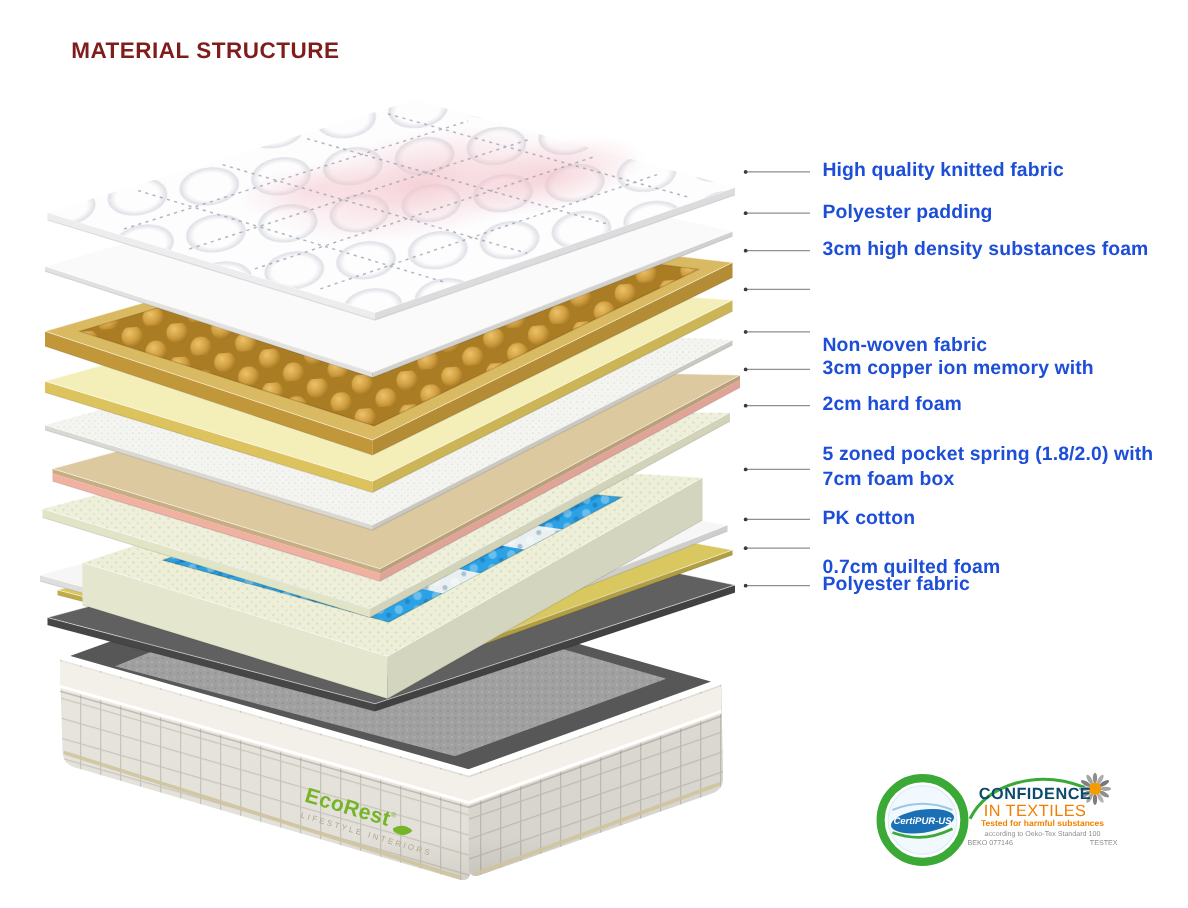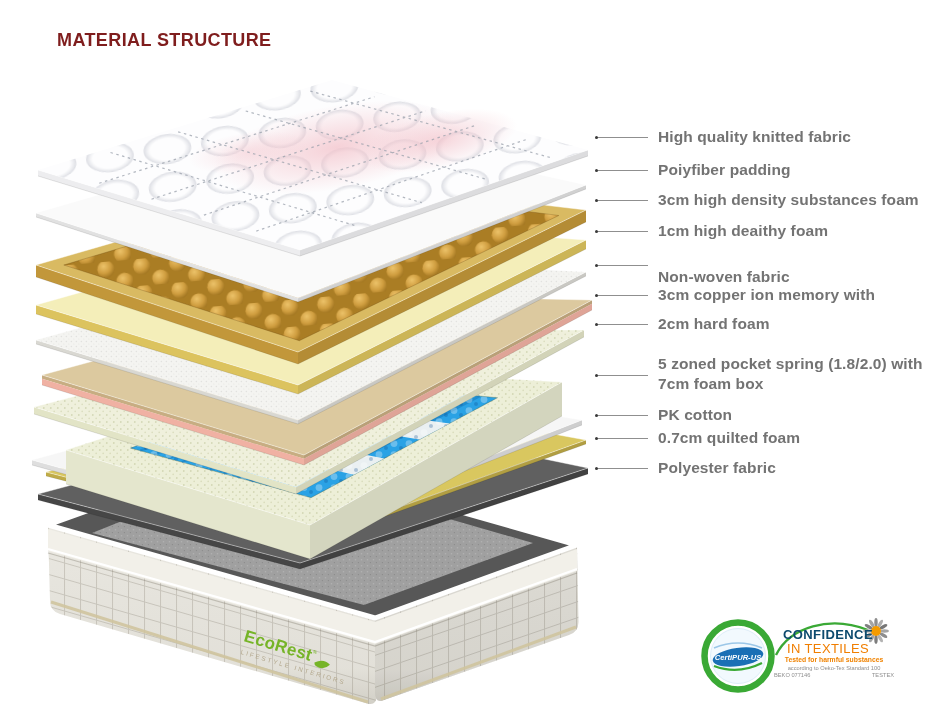--- a/index.html
+++ b/index.html
@@ -7,21 +7,21 @@
          font-family:"Liberation Sans",sans-serif;}
   .title{position:absolute;left:57px;top:30px;font-size:18px;font-weight:700;color:#7f1d1d;
          letter-spacing:.4px;}
   #diagram{position:absolute;left:0;top:0;width:950px;height:726px;}
   #diagram svg{display:block;}
   #labels{position:absolute;left:0;top:0;width:950px;height:726px;pointer-events:none;}
   .leader{position:absolute;left:597px;width:51px;height:0;border-top:1px solid #8f8f8f;}
   .leader .dot{position:absolute;left:-2px;top:-2px;width:3px;height:3px;border-radius:50%;
          background:#3a3a3a;}
   .llabel{position:absolute;left:658px;font-size:15.5px;line-height:19.5px;font-weight:600;
-         color:#737373;letter-spacing:.1px;white-space:nowrap;}
+         color:#1d4ed8;letter-spacing:.1px;white-space:nowrap;}
   
   .certipur{position:absolute;left:697px;top:615px;width:82px;height:82px;}
   .oeko{position:absolute;left:770px;top:611px;width:142px;height:80px;}
   .oeko .arc{position:absolute;left:0;top:0;width:142px;height:46px;}
   .oeko-t1{position:absolute;left:0;top:16px;width:116px;text-align:center;font-size:13px;
          font-weight:700;color:#0c4a6e;letter-spacing:.4px;}
   .oeko-t2{position:absolute;left:0;top:30px;width:116px;text-align:center;font-size:13px;
          font-weight:400;color:#f07e00;letter-spacing:.4px;}
   .oeko-s1{position:absolute;left:0;top:45px;width:128px;text-align:center;font-size:6.8px;
          font-weight:700;color:#f08300;}
@@ -209,29 +209,28 @@
     </div>
 
   <div id="labels">
       <div class="leader" style="top: 137px;">
         <span class="dot"></span>
       </div>
       <div class="llabel" style="top: 127px;"><span>High quality knitted fabric</span></div>
       <div class="leader" style="top: 170px;">
         <span class="dot"></span>
       </div>
-      <div class="llabel" style="top: 160px;"><span>Poiyfiber padding</span></div>
+      <div class="llabel" style="top: 160px;"><span>Polyester padding</span></div>
       <div class="leader" style="top: 200px;">
         <span class="dot"></span>
       </div>
       <div class="llabel" style="top: 190px;"><span>3cm high density substances foam</span></div>
       <div class="leader" style="top: 231px;">
         <span class="dot"></span>
       </div>
-      <div class="llabel" style="top: 221px;"><span>1cm high deaithy foam</span></div>
       <div class="leader" style="top: 265px;">
         <span class="dot"></span>
       </div>
       <div class="llabel" style="top: 255px; margin-top: 12px;"><span>Non-woven fabric</span></div>
       <div class="leader" style="top: 295px;">
         <span class="dot"></span>
       </div>
       <div class="llabel" style="top: 285px;"><span>3cm copper ion memory with</span></div>
       <div class="leader" style="top: 324px;">
         <span class="dot"></span>
@@ -241,21 +240,21 @@
         <span class="dot"></span>
       </div>
       <div class="llabel" style="top: 354px;"><span>5 zoned pocket spring (1.8/2.0) with</span><br><span>7cm foam box</span></div>
       <div class="leader" style="top: 415px;">
         <span class="dot"></span>
       </div>
       <div class="llabel" style="top: 405px;"><span>PK cotton</span></div>
       <div class="leader" style="top: 438px;">
         <span class="dot"></span>
       </div>
-      <div class="llabel" style="top: 428px;"><span>0.7cm quilted foam</span></div>
+      <div class="llabel" style="top: 444px;"><span>0.7cm quilted foam</span></div>
       <div class="leader" style="top: 468px;">
         <span class="dot"></span>
       </div>
       <div class="llabel" style="top: 458px;"><span>Polyester fabric</span></div>
     </div>
 
   <svg class="certipur" viewBox="0 0 82 82">
     <circle cx="41" cy="41" r="33.5" fill="#ffffff" stroke="#3aa935" stroke-width="6.5"></circle>
     <circle cx="41" cy="41" r="27.5" fill="#f2f9fe" stroke="#dcedf8" stroke-width="1"></circle>
     <path d="M17,33 Q41,23 65,33" stroke="#9cc7e8" stroke-width="1.6" fill="none"></path>

